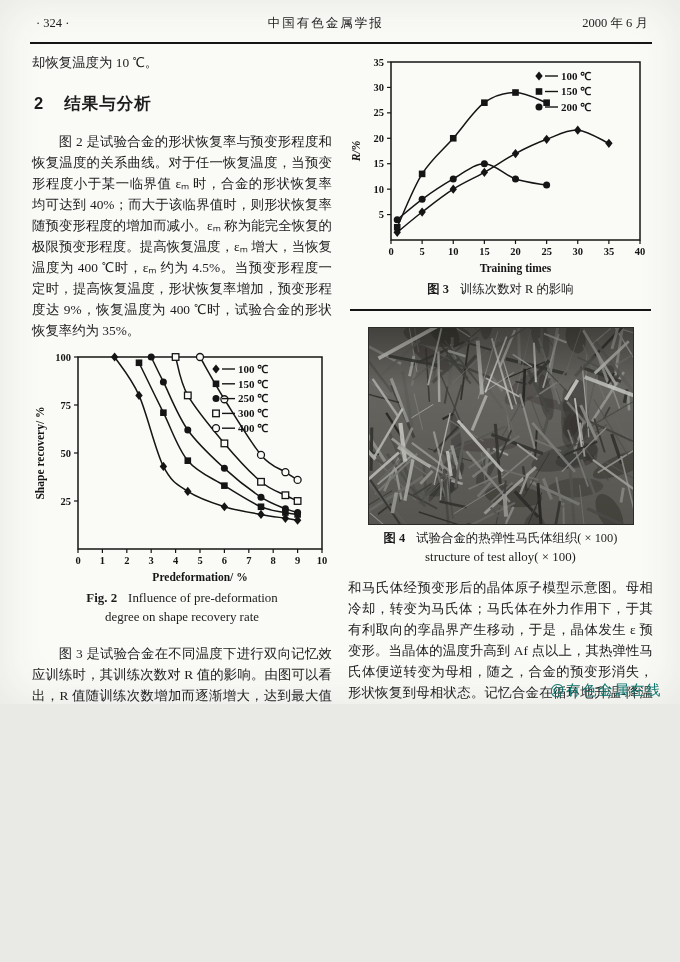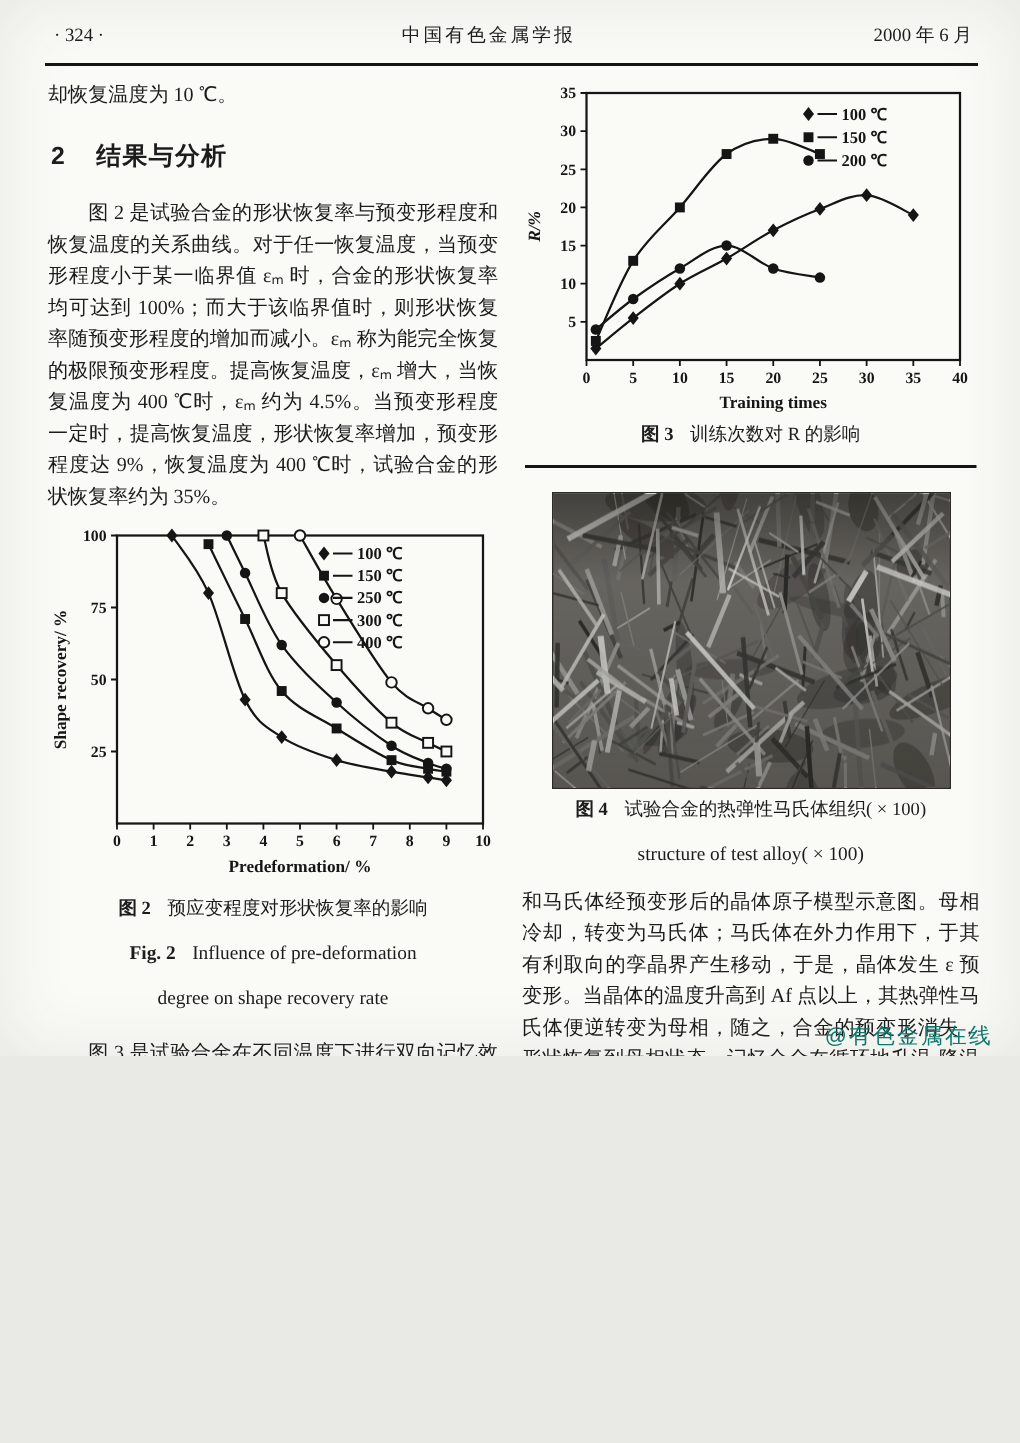--- a/index.html
+++ b/index.html
@@ -13,21 +13,21 @@
   .col{position:absolute;top:52px;}
   .col-left{left:32px;width:300px;}
   .col-right{left:348px;width:305px;}
   p.body-text{margin:0;font-size:13.4px;line-height:21px;text-align:justify;}
   p.indent{text-indent:2em;}
   h2.section{font-family:"Liberation Sans",sans-serif;font-weight:700;font-size:16.5px;
              margin:20px 0 16px 2px;letter-spacing:1px;}
   h2.section .no{margin-right:20px;}
   figure{margin:0;}
   .chart-svg{display:block;margin:0 auto;}
-  .cap{text-align:center;font-size:12.4px;line-height:19px;margin:11px;}
+  .cap{text-align:center;font-size:12.4px;line-height:19px;margin:0;}
   .cap .lbl{font-weight:700;margin-right:11px;}
   .cap.en{font-size:12.9px;line-height:19px;}
   .fig2-block{margin:6px 0 8px;}
   .fig3-block{margin:0 0 2px;}
   .sep-rule{height:2px;background:#151515;margin:10px 2px 16px;}
   .photo-frame{display:block;margin:0 auto;border:1px solid #2c2b29;background:#6f6d69;}
   .fig4-block{margin:0 0 10px;}
   .right-para{margin-top:12px;}
   .watermark{position:absolute;right:18px;bottom:4px;color:#0f766e;
              font-family:"Liberation Sans",sans-serif;font-size:14.5px;letter-spacing:1.5px;}
@@ -45,21 +45,21 @@
   </div>
   <div class="header-rule"></div>
 
   <div class="col col-left">
     <p class="body-text">却恢复温度为 10 ℃。</p>
 
     <h2 class="section">
       <span class="no">2</span><span>结果与分析</span>
     </h2>
 
-    <p class="body-text indent">图 2 是试验合金的形状恢复率与预变形程度和恢复温度的关系曲线。对于任一恢复温度，当预变形程度小于某一临界值 εₘ 时，合金的形状恢复率均可达到 100%；而大于该临界值时，则形状恢复率随预变形程度的增加而减小。εₘ 称为能完全恢复的极限预变形程度。提高恢复温度，εₘ 增大，当恢复温度为 400 ℃时，εₘ 约为 4.5%。当预变形程度一定时，提高恢复温度，形状恢复率增加，预变形程度达 9%，恢复温度为 400 ℃时，试验合金的形状恢复率约为 35%。</p>
+    <p class="body-text indent">图 2 是试验合金的形状恢复率与预变形程度和恢复温度的关系曲线。对于任一恢复温度，当预变形程度小于某一临界值 εₘ 时，合金的形状恢复率均可达到 40%；而大于该临界值时，则形状恢复率随预变形程度的增加而减小。εₘ 称为能完全恢复的极限预变形程度。提高恢复温度，εₘ 增大，当恢复温度为 400 ℃时，εₘ 约为 4.5%。当预变形程度一定时，提高恢复温度，形状恢复率增加，预变形程度达 9%，恢复温度为 400 ℃时，试验合金的形状恢复率约为 35%。</p>
 
     <figure class="fig2-block">
       <svg id="fig2-svg" class="chart-svg" width="300" height="238">
           <rect x="46" y="10" width="244" height="192" fill="none" stroke="#151515" stroke-width="1.5"></rect>
           <line x1="46" y1="202" x2="46" y2="206" stroke="#151515" stroke-width="1.2"></line>
           <text x="46" y="217" font-family="&quot;Liberation Serif&quot;,serif" font-size="10.5" font-weight="700" fill="#151515" text-anchor="middle">0</text>
           <line x1="70.4" y1="202" x2="70.4" y2="206" stroke="#151515" stroke-width="1.2"></line>
           <text x="70.4" y="217" font-family="&quot;Liberation Serif&quot;,serif" font-size="10.5" font-weight="700" fill="#151515" text-anchor="middle">1</text>
           <line x1="94.80000000000001" y1="202" x2="94.80000000000001" y2="206" stroke="#151515" stroke-width="1.2"></line>
           <text x="94.80000000000001" y="217" font-family="&quot;Liberation Serif&quot;,serif" font-size="10.5" font-weight="700" fill="#151515" text-anchor="middle">2</text>
@@ -136,23 +136,20 @@
           <circle cx="184" cy="51.6" r="3.5" fill="#151515"></circle>
           <line x1="190" y1="51.6" x2="203" y2="51.6" stroke="#151515" stroke-width="1.4"></line>
           <text x="206" y="55.300000000000004" font-family="&quot;Liberation Serif&quot;,serif" font-size="11" font-weight="700" fill="#151515">250 ℃</text>
           <rect x="180.7" y="63.10000000000001" width="6.6" height="6.6" fill="#fafaf7" stroke="#151515" stroke-width="1.3"></rect>
           <line x1="190" y1="66.4" x2="203" y2="66.4" stroke="#151515" stroke-width="1.4"></line>
           <text x="206" y="70.10000000000001" font-family="&quot;Liberation Serif&quot;,serif" font-size="11" font-weight="700" fill="#151515">300 ℃</text>
           <circle cx="184" cy="81.2" r="3.5" fill="#fafaf7" stroke="#151515" stroke-width="1.3"></circle>
           <line x1="190" y1="81.2" x2="203" y2="81.2" stroke="#151515" stroke-width="1.4"></line>
           <text x="206" y="84.9" font-family="&quot;Liberation Serif&quot;,serif" font-size="11" font-weight="700" fill="#151515">400 ℃</text>
         </svg>
-      <div class="cap">
-        <span class="lbl">图 2</span><span>预应变程度对形状恢复率的影响</span>
-      </div>
       <div class="cap en caps-gap">
         <span class="lbl">Fig. 2</span><span>Influence of pre-deformation</span>
       </div>
       <div class="cap en">degree on shape recovery rate</div>
     </figure>
 
     <p class="body-text indent" style="margin-top:16px;">图 3 是试验合金在不同温度下进行双向记忆效应训练时，其训练次数对 R 值的影响。由图可以看出，R 值随训练次数增加而逐渐增大，达到最大值后又有明显的降低趋势。训练温度为 150 ℃时有较高的 R 值，但是其最大值也仅为 30%。用同样的方法测 Cu-Zn-Al 记忆合金的 R 值，其最大值可达 65%～70%。</p>
   </div>
 
   <div class="col col-right">

